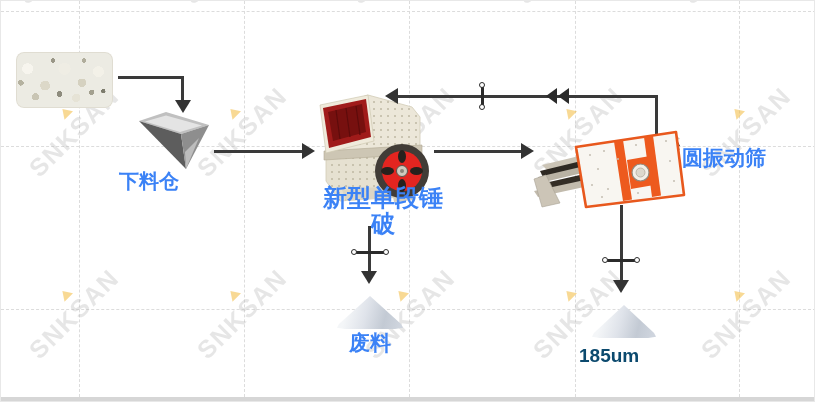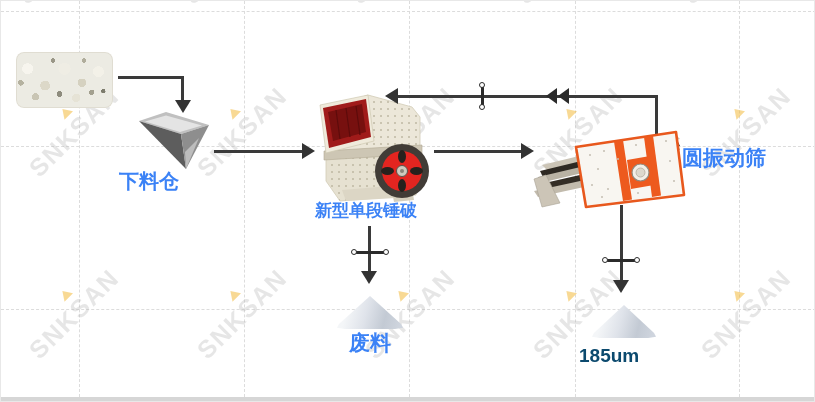--- a/index.html
+++ b/index.html
@@ -124,21 +124,21 @@
     <polygon points="76,98 96,95 98,107 78,109" fill="#d4cebd"></polygon>
     <circle cx="86" cy="78" r="27" fill="#413c37"></circle>
     <circle cx="86" cy="78" r="20" fill="#e32520"></circle>
     <ellipse cx="86" cy="63.5" rx="4" ry="6.5" fill="#26211d"></ellipse>
     <ellipse cx="71.5" cy="78" rx="6.5" ry="4" fill="#26211d"></ellipse>
     <ellipse cx="86" cy="92.5" rx="4" ry="6.5" fill="#26211d"></ellipse>
     <ellipse cx="100.5" cy="78" rx="6.5" ry="4" fill="#26211d"></ellipse>
     <circle cx="86" cy="78" r="5.5" fill="#cfc9bd" stroke="#5a544c" stroke-width="1"></circle>
     <circle cx="86" cy="78" r="2" fill="#8a8378"></circle>
   </svg>
-  <div class="lbl" style="left:314px;top:201px;width:136px;font-size:17px;">新型单段锤破</div>
+  <div class="lbl" style="left:314px;top:184px;width:136px;font-size:24px;text-align:center">新型单段锤破</div>
 
   <div class="ln" style="left:433px;top:149px;width:87px;height:3px"></div>
   <div class="tri tri-right" style="left:520px;top:142px"></div>
 
   <div class="ln" style="left:654px;top:96px;width:3px;height:38px"></div>
   <div class="ln" style="left:397px;top:94px;width:260px;height:3px"></div>
   <div class="tri tri-left" style="left:384px;top:87px"></div>
   <div class="tri chev" style="left:545px;top:87px"></div>
   <div class="tri chev" style="left:557px;top:87px"></div>
   <div class="ln" style="left:480px;top:86px;width:2.5px;height:20px;background:#2b2b2b"></div>

